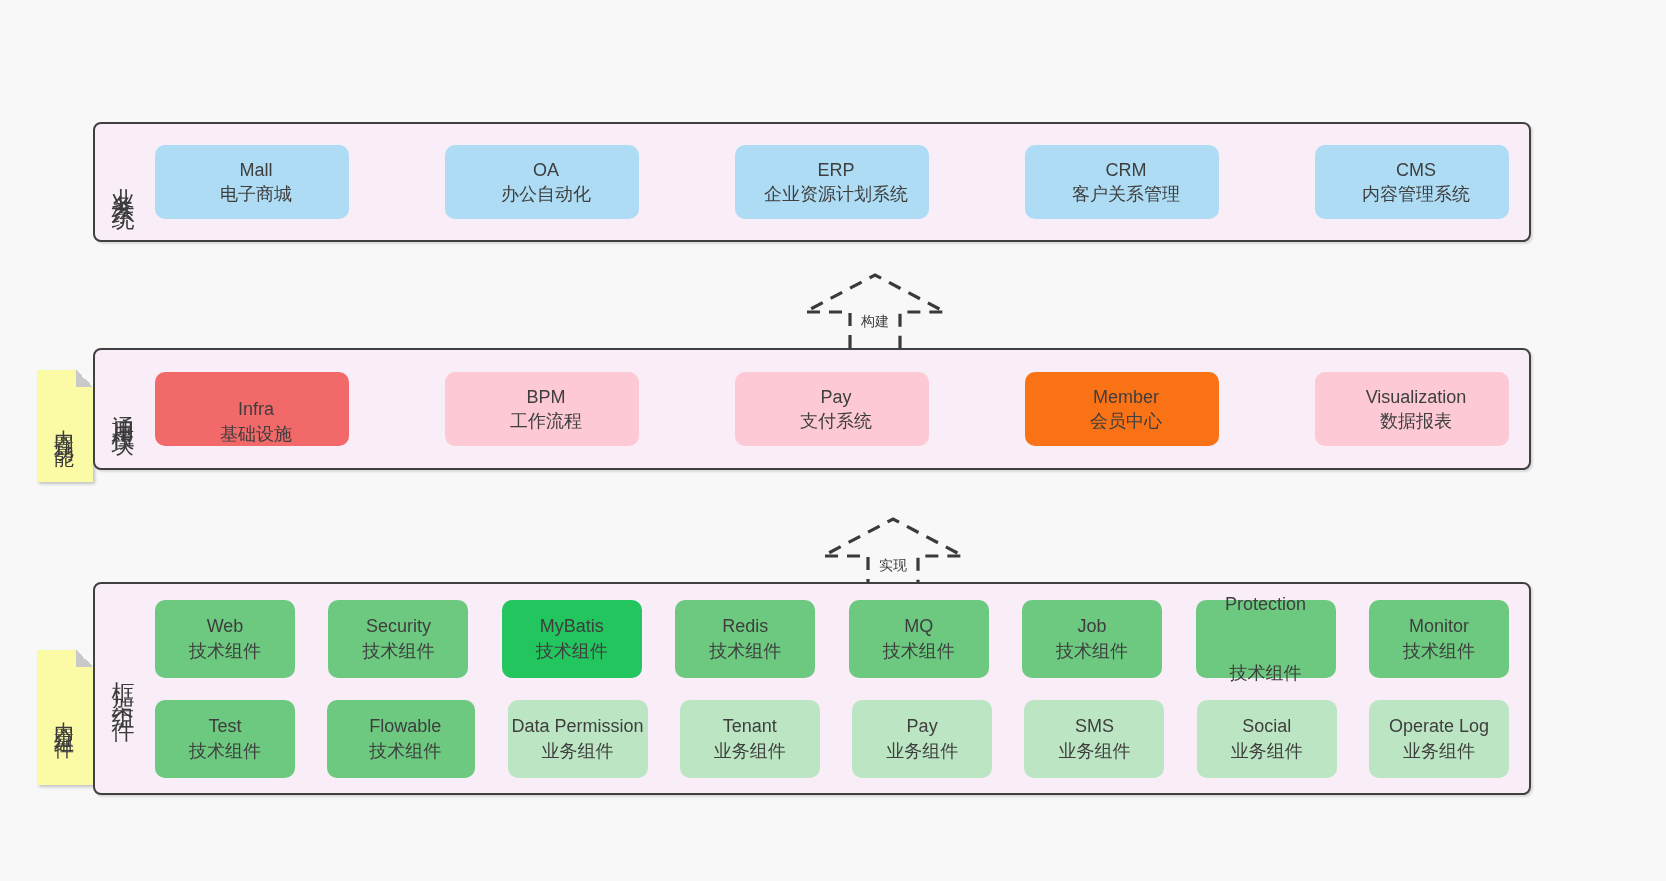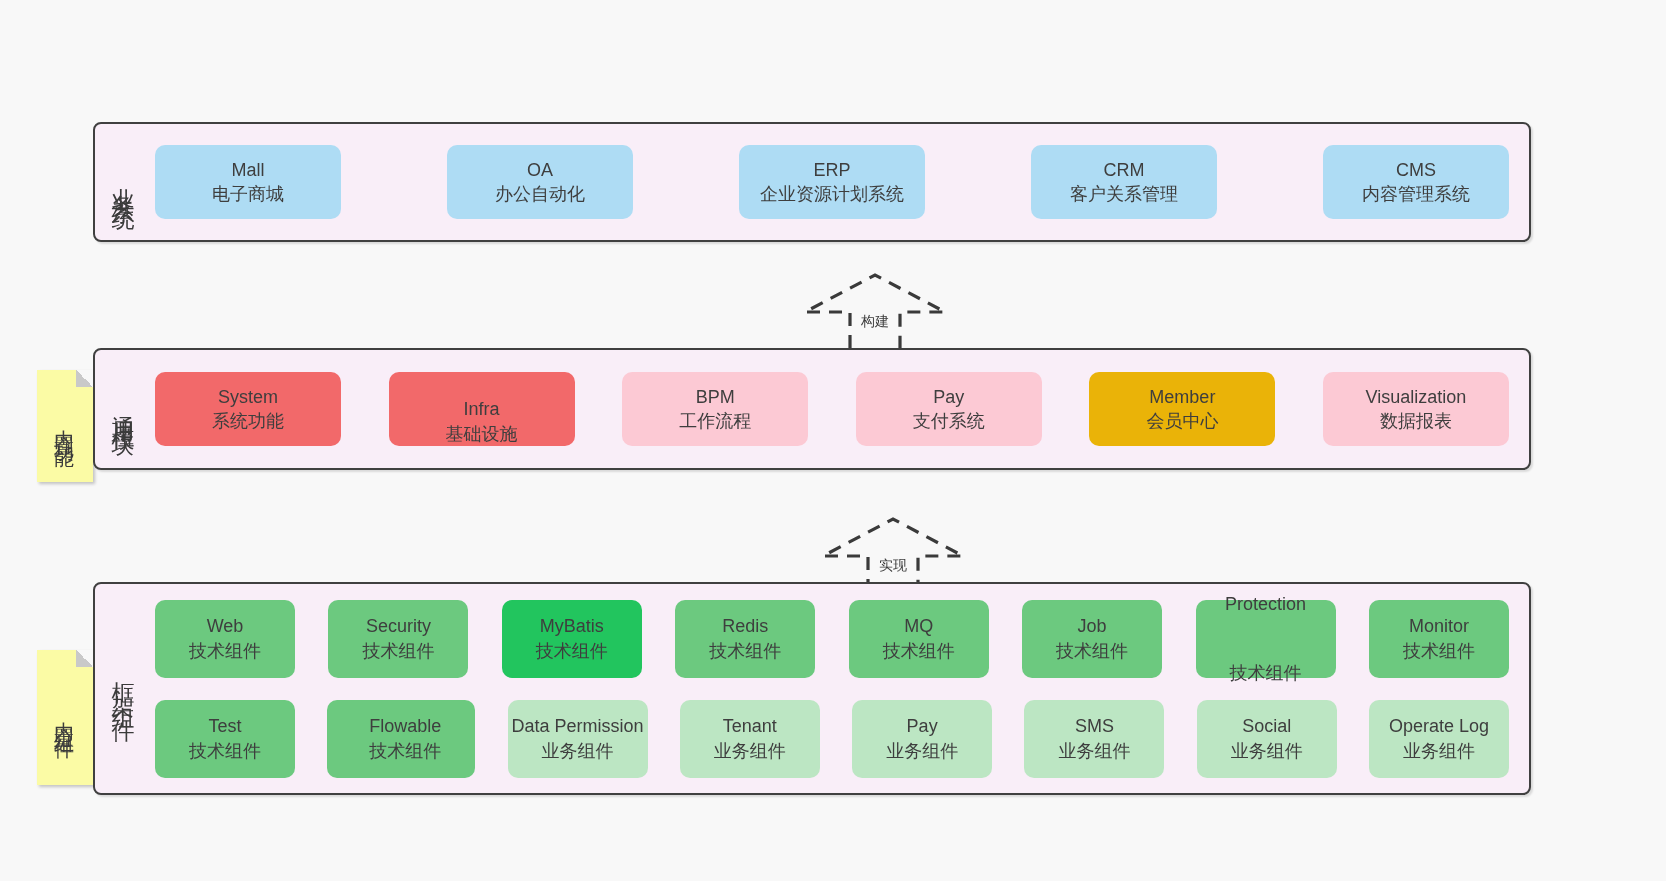--- a/index.html
+++ b/index.html
@@ -33,21 +33,21 @@
   .boxes-row {
     display:flex; justify-content:space-between; align-items:center;
     padding:0 20px 0 10px;
   }
   .layer3 .boxes-area { justify-content:center; gap:22px; }
   .box {
     border-radius:10px;
     display:flex; flex-direction:column; align-items:center; justify-content:center;
     text-align:center; line-height:1.35; font-size:18px;
   }
-  .layer1 .box, .layer2 .box { width:186px; height:74px; }
+  .layer1 .box, .layer2 .box { width:186px; height:74px;padding-left:8px; }
   .layer3 .box { width:140px; height:78px; }
   .box-title, .box-subtitle { width:100%; }
   .note {
     position:absolute; left:37px; width:56px; z-index:0;
     background:var(--note-fill,#fbfba5);
     box-shadow:2px 2px 3px rgba(0,0,0,0.22);
     display:flex; align-items:center; justify-content:center;
   }
   .note1 { top:370px; height:112px; }
   .note2 { top:650px; height:135px; }
@@ -110,37 +110,33 @@
 
   <div class="note note1">
     <span class="note-text">内置功能</span>
     <span class="fold"></span>
   </div>
 
   <section class="layer layer2">
     <div class="layer-label">通用模块</div>
     <div class="boxes-area">
       <div class="boxes-row">
-          <div class="box" style="background: rgb(242, 105, 106);">
-            <div class="box-title">System</div>
-            <div class="box-subtitle">系统功能</div>
-          </div>
           <div class="box" style="background: rgb(242, 105, 106); justify-content: flex-end;">
             <div class="box-title">Infra</div>
             <div class="box-subtitle">基础设施</div>
           </div>
           <div class="box" style="background: rgb(252, 201, 212);">
             <div class="box-title">BPM</div>
             <div class="box-subtitle">工作流程</div>
           </div>
           <div class="box" style="background: rgb(252, 201, 212);">
             <div class="box-title">Pay</div>
             <div class="box-subtitle">支付系统</div>
           </div>
-          <div class="box" style="background: #eab308;">
+          <div class="box" style="background: #f97316;">
             <div class="box-title">Member</div>
             <div class="box-subtitle">会员中心</div>
           </div>
           <div class="box" style="background: rgb(252, 201, 212);">
             <div class="box-title">Visualization</div>
             <div class="box-subtitle">数据报表</div>
           </div>
         </div>
     </div>
   </section>

